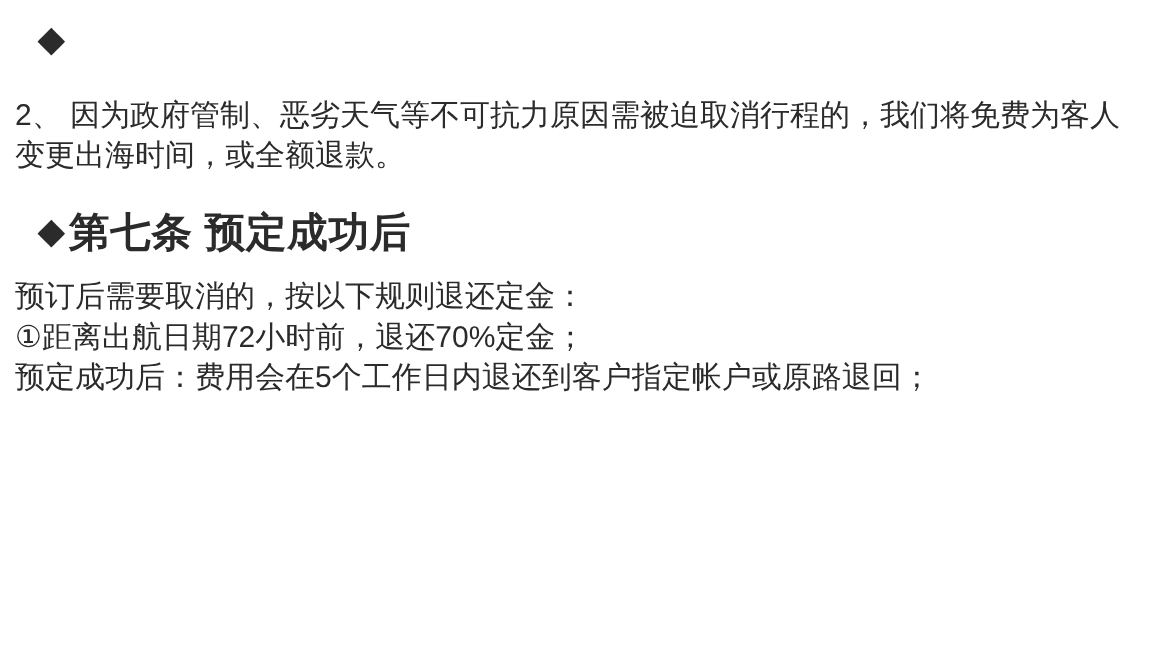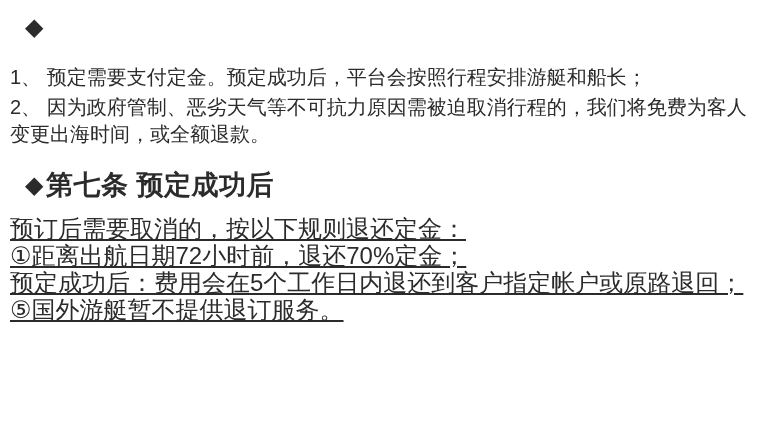--- a/index.html
+++ b/index.html
@@ -37,38 +37,35 @@
     font-size: 20px;
     line-height: 27px;
     margin: 0;
     white-space: normal;
   }
   .section-deposit .heading { margin-bottom: 22px; }
   .section-deposit .body-text.first { margin-bottom: 3px; }
   .section-cancellation { margin-top: 22px; }
   .section-cancellation .heading { margin-bottom: 15px; }
   .rule-line {
-    font-size: 24px;
+    font-size: 20px;
     line-height: 27px;
     margin: 0;
-    text-decoration: underline;
   }
 </style>
 </head>
 <body>
 
 <div class="page">
 
   <section class="section-deposit">
     <h1 class="heading"><span class="diamond">◆</span></h1>
-    <p class="body-text first">1、 预定需要支付定金。预定成功后，平台会按照行程安排游艇和船长；</p>
     <p class="body-text">2、 因为政府管制、恶劣天气等不可抗力原因需被迫取消行程的，我们将免费为客人变更出海时间，或全额退款。</p>
   </section>
 
   <section class="section-cancellation">
     <h1 class="heading"><span class="diamond">◆</span><span>第七条 预定成功后</span></h1>
     <p class="rule-line">预订后需要取消的，按以下规则退还定金：</p>
     <p class="rule-line">①距离出航日期72小时前，退还70%定金；</p>
     <p class="rule-line">预定成功后：费用会在5个工作日内退还到客户指定帐户或原路退回；</p>
-    <p class="rule-line">⑤国外游艇暂不提供退订服务。</p>
   </section>
 
 </div>
 
 </body></html>

